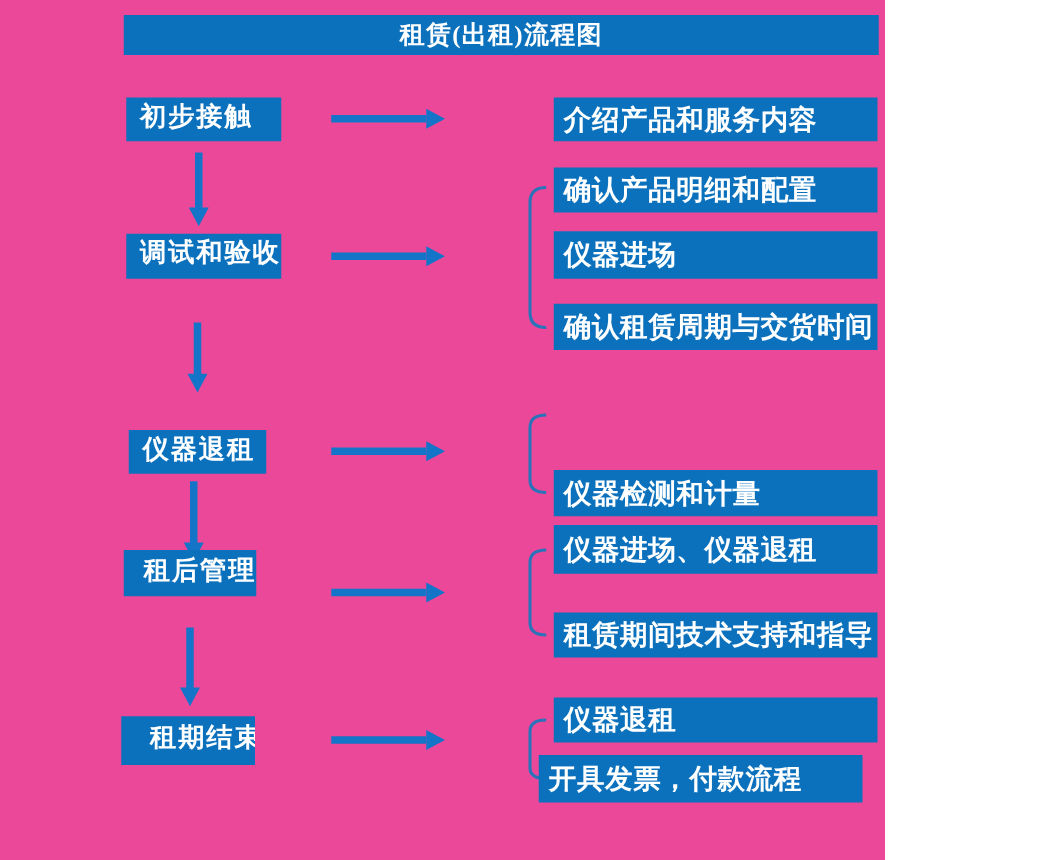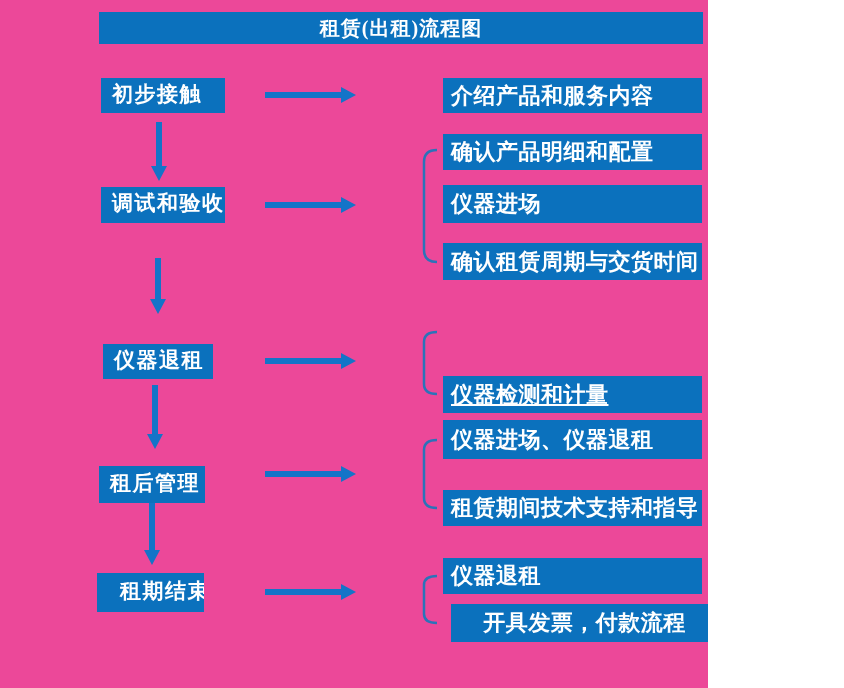--- a/index.html
+++ b/index.html
@@ -75,30 +75,30 @@
     <path d="M437,332 Q424,332 424,342 L424,384 Q424,394 437,394" fill="none" stroke="var(--bracket-blue)" stroke-width="2.5"></path>
     <path d="M437,440 Q424,440 424,450 L424,498 Q424,508 437,508" fill="none" stroke="var(--bracket-blue)" stroke-width="2.5"></path>
     <path d="M437,576 Q424,576 424,585 L424,614 Q424,623 437,623" fill="none" stroke="var(--bracket-blue)" stroke-width="2.5"></path>
   </svg>
 
   <div class="title-bar">租赁(出租)流程图</div>
 
   <div class="box left-box" style="left:101px;top:78px;width:124px;height:35px;line-height:35px;">初步接触</div>
   <div class="box left-box" style="left:101px;top:187px;width:124px;height:36px;line-height:36px;">调试和验收</div>
   <div class="box left-box" style="left:103px;top:344px;width:110px;height:35px;line-height:35px;">仪器退租</div>
-  <div class="box left-box" style="left:99px;top:466px;width:106px;height:37px;line-height:37px;">租后管理</div>
+  <div class="box left-box" style="left:99px;top:440px;width:106px;height:37px;line-height:37px;text-align:right;">租后管理</div>
   <div class="box left-box" style="left:97px;top:573px;width:107px;height:39px;line-height:39px;padding-left:23px;">租期结束</div>
 
   <div class="box right-box" style="left:443px;top:78px;width:259px;height:35px;line-height:35px;">介绍产品和服务内容</div>
 
   <div class="box right-box" style="left:443px;top:134px;width:259px;height:36px;line-height:36px;">确认产品明细和配置</div>
   <div class="box right-box" style="left:443px;top:185px;width:259px;height:38px;line-height:38px;">仪器进场</div>
   <div class="box right-box" style="left:443px;top:243px;width:259px;height:37px;line-height:37px;">确认租赁周期与交货时间</div>
 
-  <div class="box right-box" style="left:443px;top:376px;width:259px;height:37px;line-height:37px;text-decoration:underline;">仪器检测和计量</div>
+  <div class="box right-box" style="left:443px;top:376px;width:259px;height:37px;line-height:37px;">仪器检测和计量</div>
 
   <div class="box right-box" style="left:443px;top:420px;width:259px;height:39px;line-height:39px;">仪器进场、仪器退租</div>
   <div class="box right-box" style="left:443px;top:490px;width:259px;height:36px;line-height:36px;">租赁期间技术支持和指导</div>
 
   <div class="box right-box" style="left:443px;top:558px;width:259px;height:36px;line-height:36px;">仪器退租</div>
-  <div class="box right-box" style="left:451px;top:604px;width:259px;height:38px;line-height:38px;text-align:center;">开具发票，付款流程</div>
+  <div class="box right-box" style="left:431px;top:604px;width:259px;height:38px;line-height:38px;">开具发票，付款流程</div>
 
 </div>
 
 </body></html>

